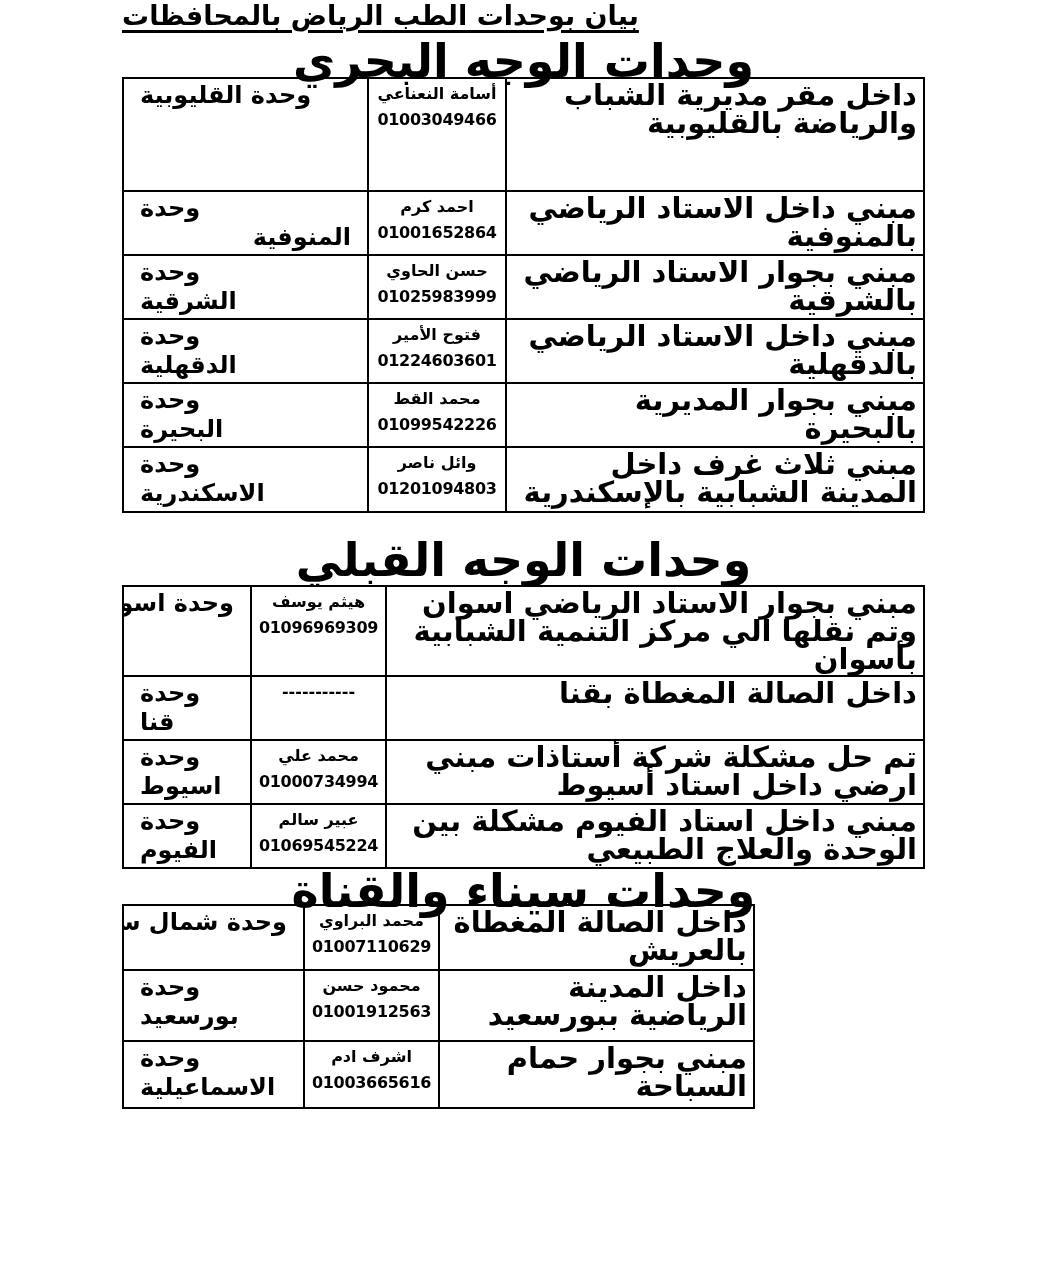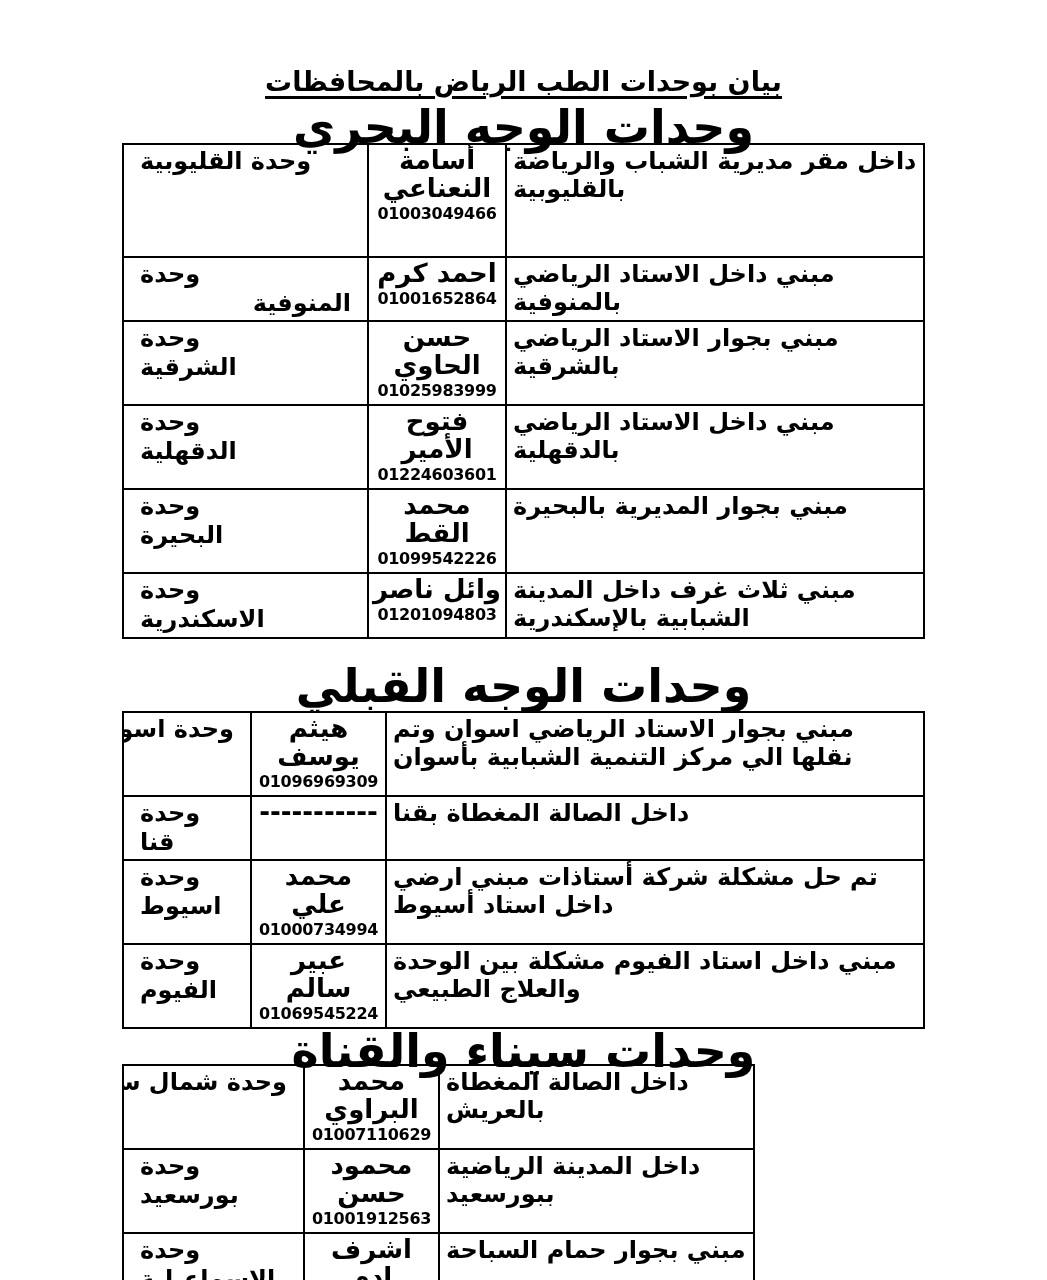--- a/index.html
+++ b/index.html
@@ -2,40 +2,40 @@
 <html lang="ar"><head>
 <meta charset="utf-8">
 <style>
   html,body{margin:0;padding:0;}
   body{
     width:1047px;height:1280px;background:#ffffff;color:#000000;
     font-family:"DejaVu Sans",sans-serif;font-weight:bold;overflow:hidden;
   }
   .doc{margin-left:122px;width:803px;}
   .title{
-    margin-top:66px;height:34px;font-size:27px;line-height:32px;
-    text-align:center;direction:rtl;
+    height:34px;font-size:27px;line-height:32px;
+    text-align:left;direction:rtl;
     text-decoration:underline;text-decoration-thickness:3px;text-underline-offset:5px;
   }
   .h{font-size:46px;text-align:center;direction:rtl;letter-spacing:-1px;}
   .h1{height:43px;line-height:54px;}
   .h2{height:48px;line-height:46px;margin-top:24px;}
   .h3{height:35px;line-height:45px;}
   table{border-collapse:collapse;table-layout:fixed;}
   .t1,.t2{width:801px;}
   .t3{width:631px;}
   td{border:2px solid #000;vertical-align:top;overflow:hidden;}
   td.unit{padding:2px 16px;}
   td.contact{padding:1px 2px;}
   td.loc{padding:2px 6px;}
   .ul{font-size:24px;line-height:29px;white-space:nowrap;direction:rtl;text-align:left;}
   .ul.ta-r{text-align:right;}
-  .cn{font-size:26px;line-height:28px;text-align:center;direction:rtl;}
+  .cn{font-size:16px;line-height:28px;text-align:center;direction:rtl;}
   .ph{font-size:16px;line-height:24px;text-align:center;direction:ltr;letter-spacing:-0.3px;white-space:nowrap;}
-  .lt{font-size:24px;line-height:28px;direction:rtl;text-align:left;}
+  .lt{font-size:29px;line-height:28px;direction:rtl;text-align:right;}
 </style>
 </head>
 <body>
 
 <div class="doc">
 
   <div class="title">بيان بوحدات الطب الرياض بالمحافظات</div>
 
   <div class="h h1">وحدات الوجه البحري</div>
 

